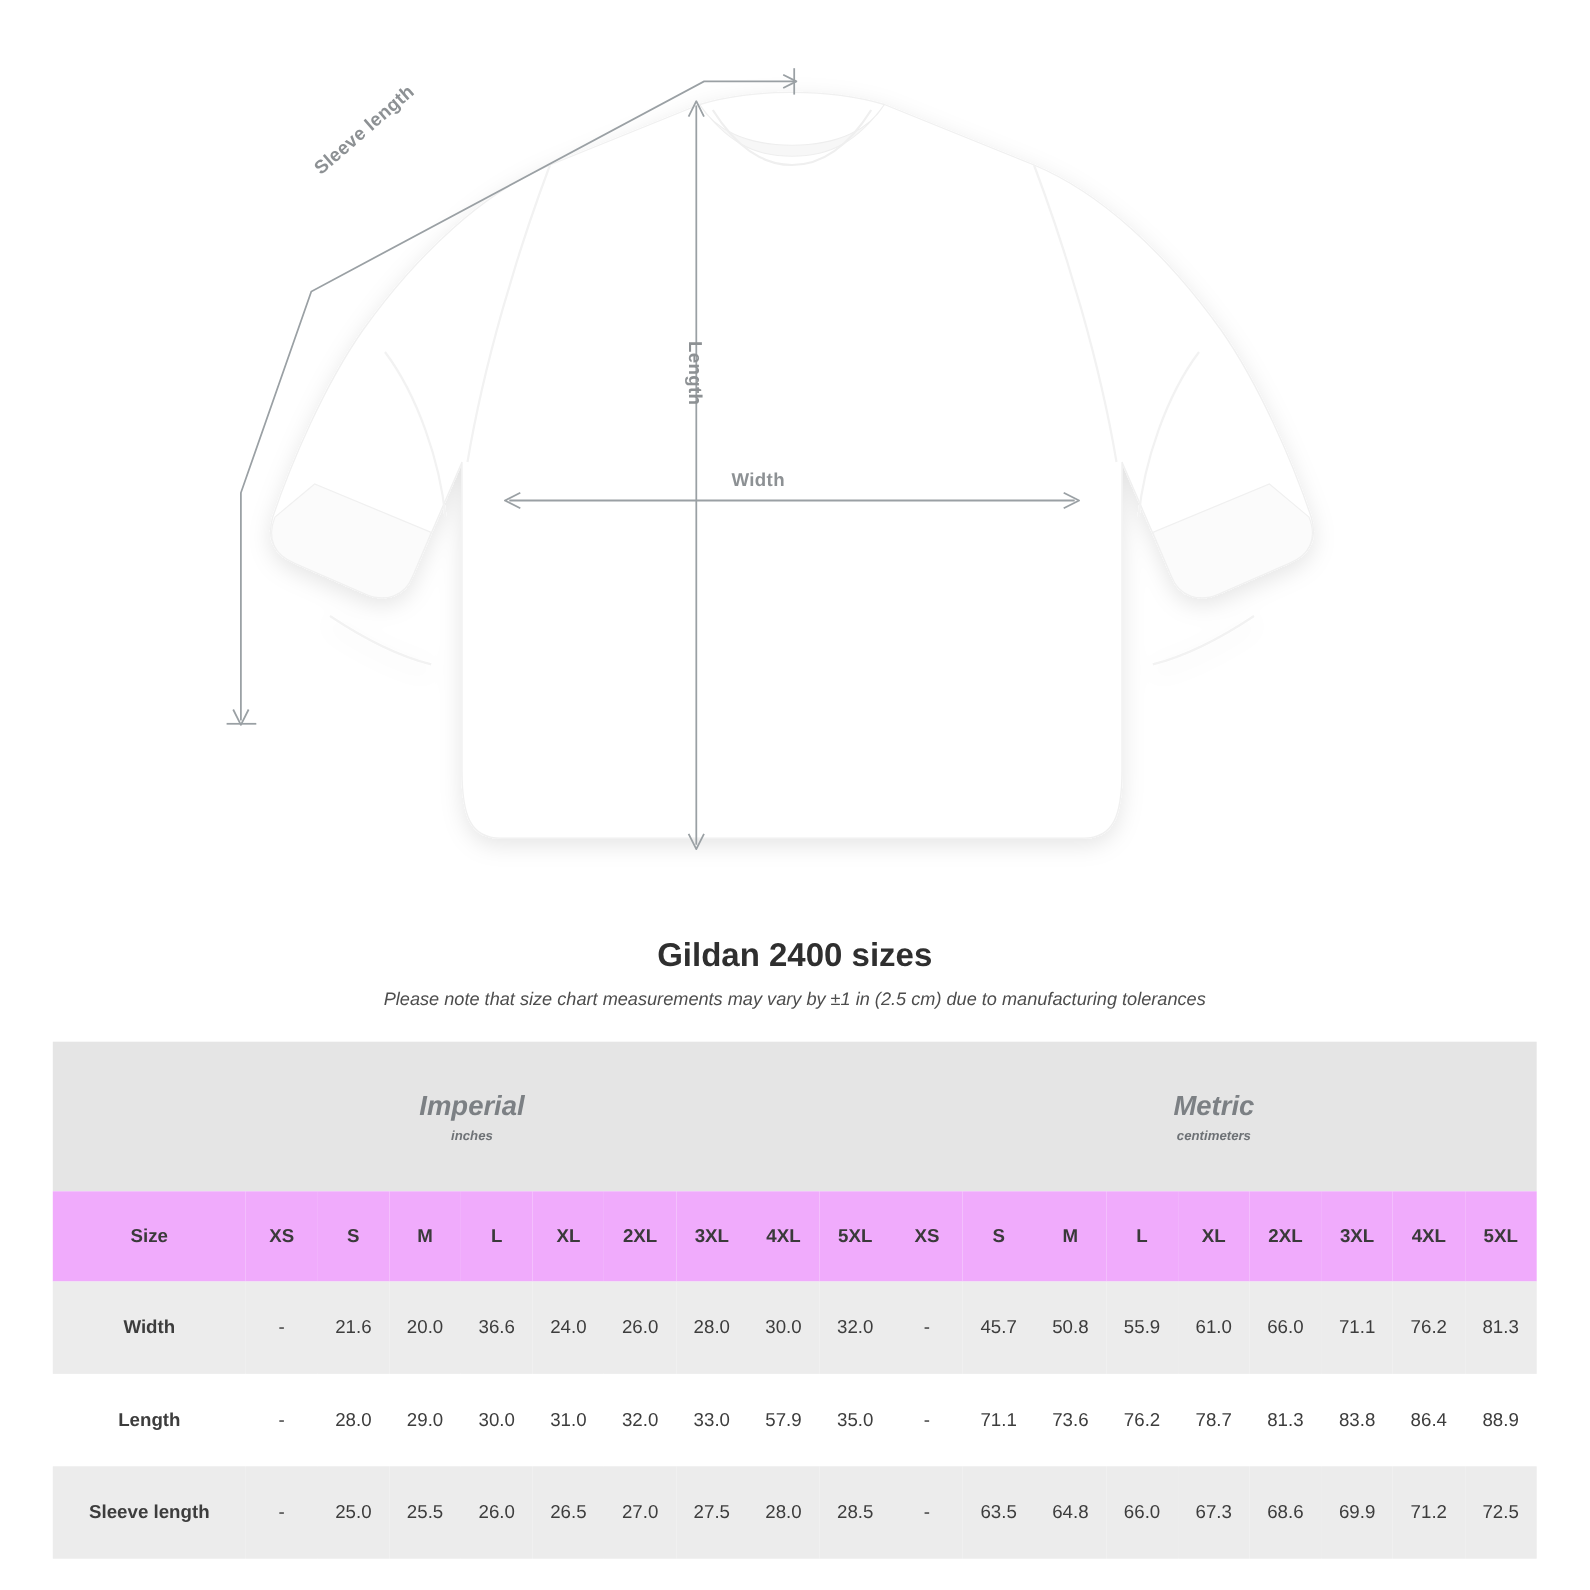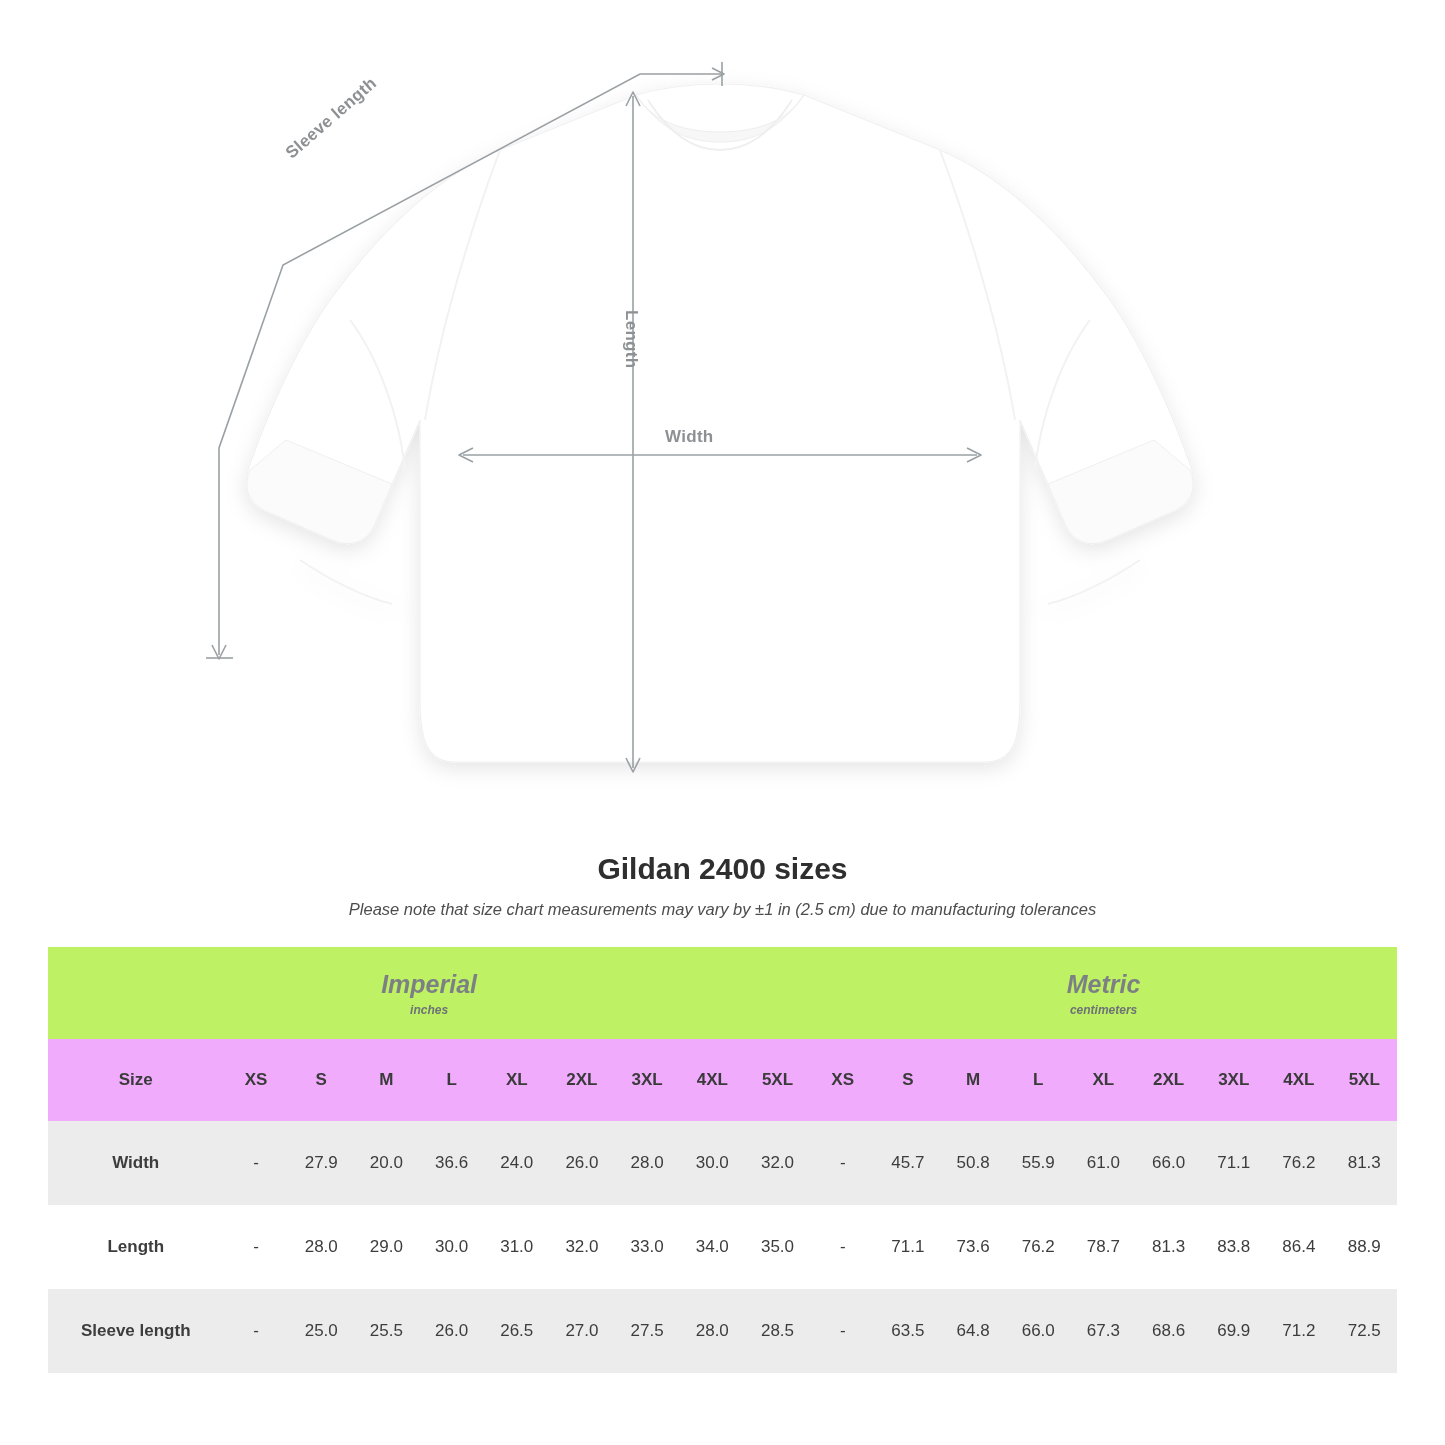--- a/index.html
+++ b/index.html
@@ -81,22 +81,22 @@
     width: 100%;
     table-layout: fixed;
   }
   table.size-chart th,
   table.size-chart td {
     text-align: center;
     vertical-align: middle;
     font-size: 17px;
   }
   .unit-header th {
-    background: #bef264;
-    height: 92px;
+    background: #e5e5e5;
+    height: 136px;
     padding: 0;
     margin-left: 32px;
   }
   .unit-title {
     font-size: 25px;
     font-style: italic;
     font-weight: bold;
     color: #7c8084;
     line-height: 1.25;
   }
@@ -261,21 +261,21 @@
         <td>XL</td>
         <td>2XL</td>
         <td>3XL</td>
         <td>4XL</td>
         <td>5XL</td>
       </tr>
 
       <tr class="data-row stripe">
         <td class="label-cell row-head">Width</td>
         <td class="v">-</td>
-        <td class="v">27.9</td>
+        <td class="v">21.6</td>
         <td class="v">20.0</td>
         <td class="v">36.6</td>
         <td class="v">24.0</td>
         <td class="v">26.0</td>
         <td class="v">28.0</td>
         <td class="v">30.0</td>
         <td class="v">32.0</td>
         <td class="v">-</td>
         <td class="v">45.7</td>
         <td class="v">50.8</td>
@@ -289,21 +289,21 @@
 
       <tr class="data-row plain">
         <td class="label-cell row-head">Length</td>
         <td class="v">-</td>
         <td class="v">28.0</td>
         <td class="v">29.0</td>
         <td class="v">30.0</td>
         <td class="v">31.0</td>
         <td class="v">32.0</td>
         <td class="v">33.0</td>
-        <td class="v">34.0</td>
+        <td class="v">57.9</td>
         <td class="v">35.0</td>
         <td class="v">-</td>
         <td class="v">71.1</td>
         <td class="v">73.6</td>
         <td class="v">76.2</td>
         <td class="v">78.7</td>
         <td class="v">81.3</td>
         <td class="v">83.8</td>
         <td class="v">86.4</td>
         <td class="v">88.9</td>

